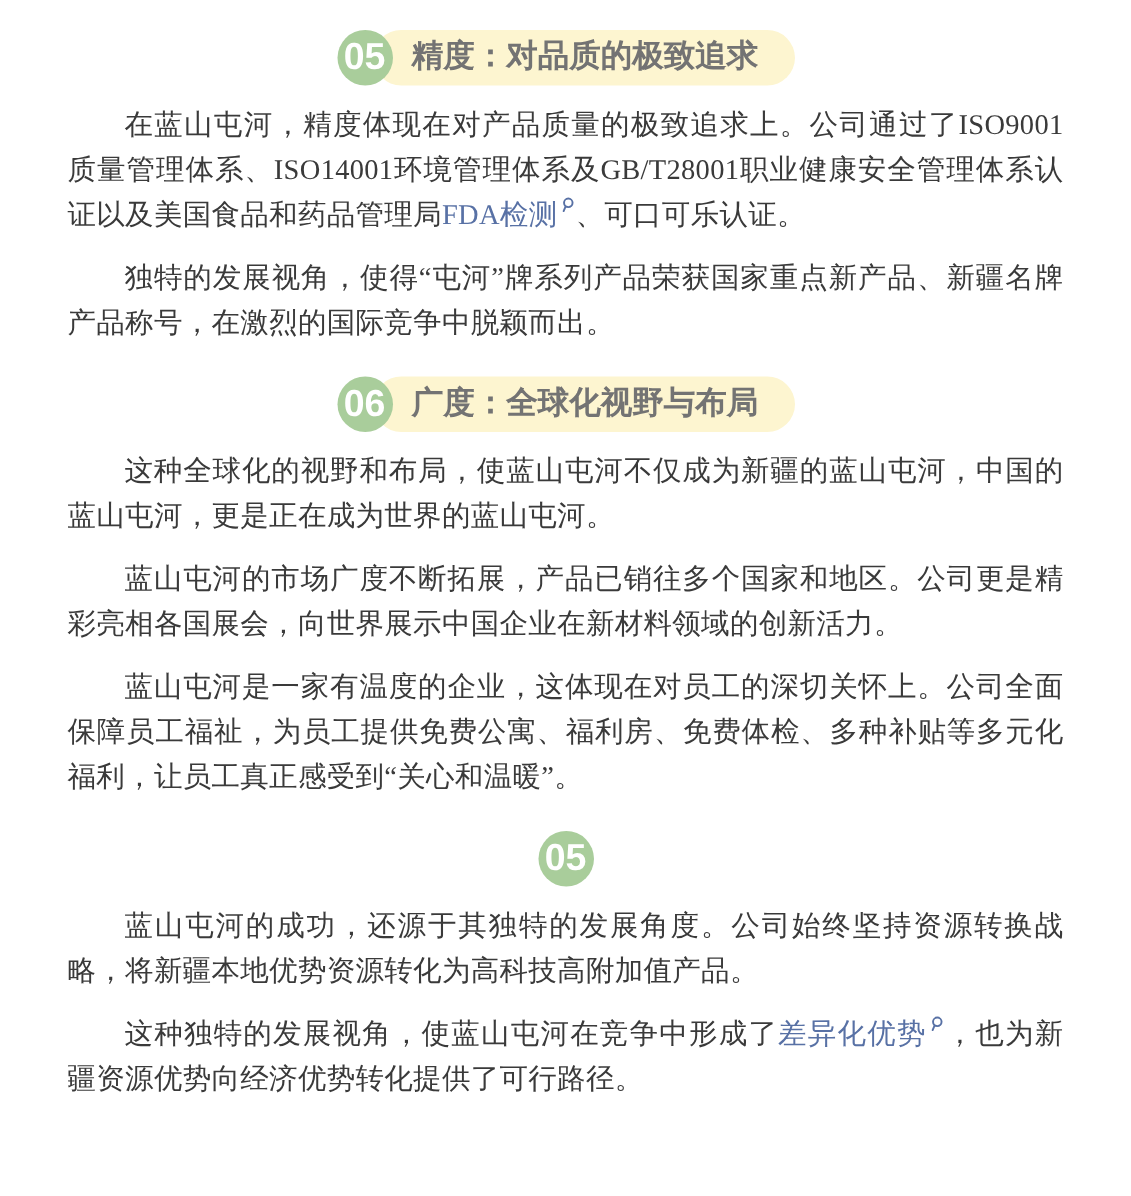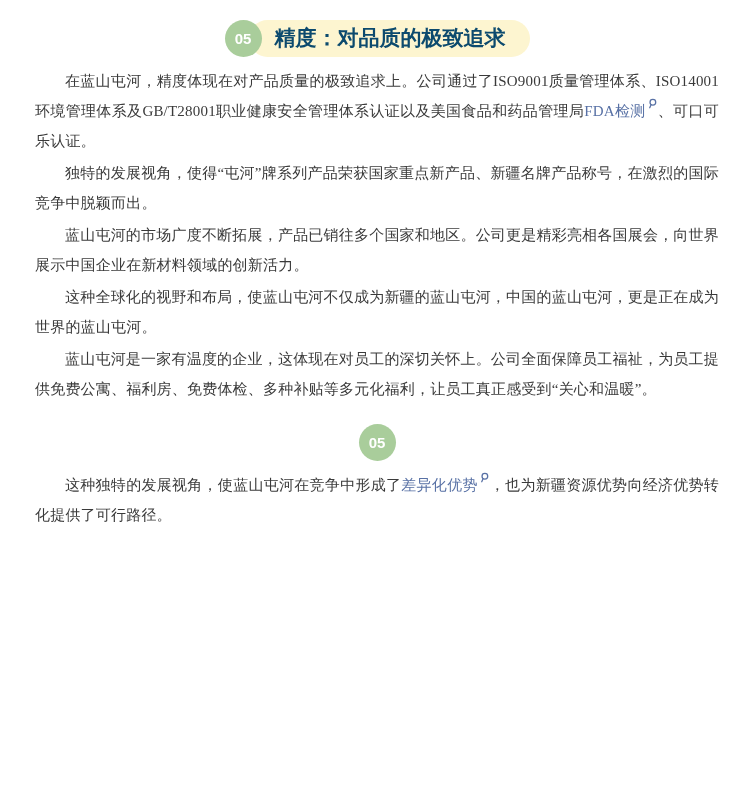--- a/index.html
+++ b/index.html
@@ -29,45 +29,45 @@
   .heading:first-child {
     margin-top: 20px;
   }
   .num-badge {
     width: 37px;
     height: 37px;
     border-radius: 50%;
     background: #a9cd9b;
     color: #ffffff;
     font-weight: bold;
-    font-size: 15px;
+    font-size: 25px;
     line-height: 37px;
     text-align: center;
     font-family: "Liberation Sans", "DejaVu Sans", sans-serif;
     position: relative;
     z-index: 2;
     flex: 0 0 auto;
   }
   .title-pill {
     background: #fdf5d0;
     border-radius: 999px;
     margin-left: -13px;
     padding: 4px 24px 5px 26px;
-    color: #0c4a6e;
+    color: #737373;
     font-weight: bold;
     font-size: 21px;
     line-height: 28px;
     font-family: "Liberation Sans", "DejaVu Sans", sans-serif;
     position: relative;
     z-index: 1;
     white-space: nowrap;
   }
   p.para {
-    margin: 2px;
-    font-size: 15px;
+    margin: 12px;
+    font-size: 19px;
     line-height: 30px;
     text-align: justify;
     text-indent: 2em;
     letter-spacing: 0.2px;
   }
   a.entity-link {
     color: #5871a5;
     text-decoration: none;
     cursor: pointer;
   }
@@ -92,31 +92,36 @@
       <span class="title-pill">精度：对品质的极致追求</span>
     </div>
     <p class="para"><span>在蓝山屯河，精度体现在对产品质量的极致追求上。公司通过了ISO9001质量管理体系、ISO14001环境管理体系及GB/T28001职业健康安全管理体系认证以及美国食品和药品管理局</span><a class="entity-link"><span>FDA检测</span><span class="sup-icon"><svg width="11" height="11" viewBox="0 0 12 12">
               <circle cx="6.4" cy="4.6" r="3.1" fill="none" stroke="#5871a5" stroke-width="1.4"></circle>
               <line x1="4.4" y1="7.4" x2="3.0" y2="10.6" stroke="#5871a5" stroke-width="1.4" stroke-linecap="round"></line>
             </svg></span></a><span>、可口可乐认证。</span></p>
     <p class="para"><span>独特的发展视角，使得“屯河”牌系列产品荣获国家重点新产品、新疆名牌产品称号，在激烈的国际竞争中脱颖而出。</span></p>
   </section>
 
   <section>
+    <div class="heading">
+      <span class="num-badge">06</span>
+      <span class="title-pill">广度：全球化视野与布局</span>
+    </div>
+    <p class="para"><span>这种全球化的视野和布局，使蓝山屯河不仅成为新疆的蓝山屯河，中国的蓝山屯河，更是正在成为世界的蓝山屯河。</span></p>
     <p class="para"><span>蓝山屯河的市场广度不断拓展，产品已销往多个国家和地区。公司更是精彩亮相各国展会，向世界展示中国企业在新材料领域的创新活力。</span></p>
-    <p class="para"><span>这种全球化的视野和布局，使蓝山屯河不仅成为新疆的蓝山屯河，中国的蓝山屯河，更是正在成为世界的蓝山屯河。</span></p>
   </section>
 
   <section>
     <p class="para"><span>蓝山屯河是一家有温度的企业，这体现在对员工的深切关怀上。公司全面保障员工福祉，为员工提供免费公寓、福利房、免费体检、多种补贴等多元化福利，让员工真正感受到“关心和温暖”。</span></p>
   </section>
 
   <section>
     <div class="heading">
       <span class="num-badge">05</span>
     </div>
+    <p class="para"><span>蓝山屯河的成功，还源于其独特的发展角度。公司始终坚持资源转换战略，将新疆本地优势资源转化为高科技高附加值产品。</span></p>
     <p class="para"><span>这种独特的发展视角，使蓝山屯河在竞争中形成了</span><a class="entity-link"><span>差异化优势</span><span class="sup-icon"><svg width="11" height="11" viewBox="0 0 12 12">
               <circle cx="6.4" cy="4.6" r="3.1" fill="none" stroke="#5871a5" stroke-width="1.4"></circle>
               <line x1="4.4" y1="7.4" x2="3.0" y2="10.6" stroke="#5871a5" stroke-width="1.4" stroke-linecap="round"></line>
             </svg></span></a><span>，也为新疆资源优势向经济优势转化提供了可行路径。</span></p>
   </section>
 
 </main>
 
 </body></html>

